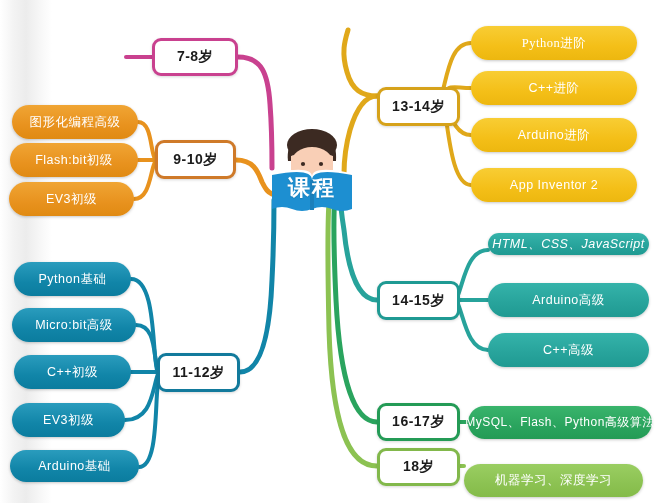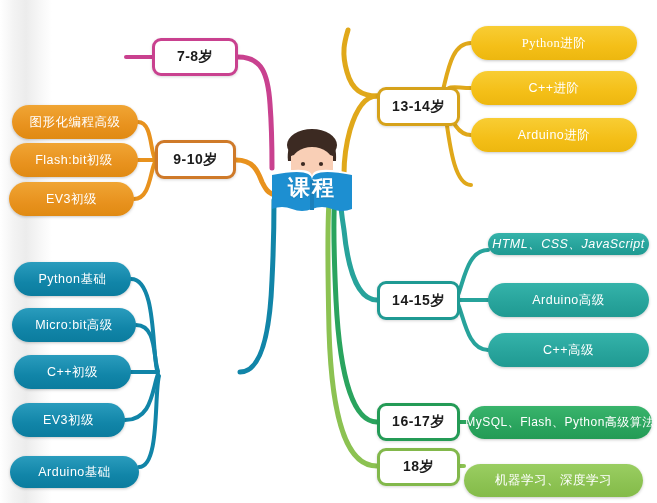--- a/index.html
+++ b/index.html
@@ -128,20 +128,23 @@
   </div>
 
   <div class="node age" style="left:152px;top:38px;width:86px;height:38px;border:3px solid #c9418f;">
     <span>7-8岁</span>
   </div>
 
   <div class="node age" style="left:155px;top:140px;width:81px;height:39px;border:3px solid #cf7a29;">
     <span>9-10岁</span>
   </div>
 
+  <div class="node age" style="left:157px;top:353px;width:83px;height:39px;border:3px solid #127a9c;">
+    <span>11-12岁</span>
+  </div>
 
   <div class="node age" style="left:377px;top:106px;width:83px;height:39px;border:3px solid #d6a21a;transform:translateY(-19px);text-align:right;">
     <span>13-14岁</span>
   </div>
 
   <div class="node age" style="left:377px;top:281px;width:83px;height:39px;border:3px solid #1f9a93;">
     <span>14-15岁</span>
   </div>
 
   <div class="node age" style="left:377px;top:403px;width:83px;height:38px;border:3px solid #249b56;">
@@ -176,36 +179,40 @@
   </div>
   <div class="node leaf" style="left:14px;top:355px;width:117px;height:34px;
               background:linear-gradient(180deg,#2a9cbd 0%,#1185a8 60%,#0b7c9e 100%);">
     <span>C++初级</span>
   </div>
   <div class="node leaf" style="left:12px;top:403px;width:113px;height:34px;
               background:linear-gradient(180deg,#2a9cbd 0%,#1185a8 60%,#0b7c9e 100%);">
     <span>EV3初级</span>
   </div>
   <div class="node leaf" style="left:10px;top:450px;width:129px;height:32px;
-              background:linear-gradient(180deg,#2a9cbd 0%,#1185a8 60%,#0b7c9e 100%);margin-top:6px;">
+              background:linear-gradient(180deg,#2a9cbd 0%,#1185a8 60%,#0b7c9e 100%);">
     <span>Arduino基础</span>
   </div>
 
   <div class="node leaf" style="left:471px;top:26px;width:166px;height:34px;
               background:linear-gradient(180deg,#f8cd34 0%,#f4bf18 60%,#edb70f 100%);font-family:Liberation Serif, serif;">
     <span>Python进阶</span>
   </div>
   <div class="node leaf" style="left:471px;top:71px;width:166px;height:34px;
               background:linear-gradient(180deg,#f8cd34 0%,#f4bf18 60%,#edb70f 100%);">
     <span>C++进阶</span>
   </div>
   <div class="node leaf" style="left:471px;top:118px;width:166px;height:34px;
               background:linear-gradient(180deg,#f8cd34 0%,#f4bf18 60%,#edb70f 100%);">
     <span>Arduino进阶</span>
   </div>
+  <div class="node leaf" style="left:471px;top:168px;width:166px;height:34px;
+              background:linear-gradient(180deg,#f8cd34 0%,#f4bf18 60%,#edb70f 100%);">
+    <span>App Inventor 2</span>
+  </div>
 
   <div class="node leaf" style="left:488px;top:233px;width:161px;height:22px;
               background:linear-gradient(180deg,#35b3aa 0%,#27a39b 60%,#1f9a92 100%);font-style:italic;">
     <span>HTML、CSS、JavaScript</span>
   </div>
   <div class="node leaf" style="left:488px;top:283px;width:161px;height:34px;
               background:linear-gradient(180deg,#35b3aa 0%,#27a39b 60%,#1f9a92 100%);">
     <span>Arduino高级</span>
   </div>
   <div class="node leaf" style="left:488px;top:333px;width:161px;height:34px;

